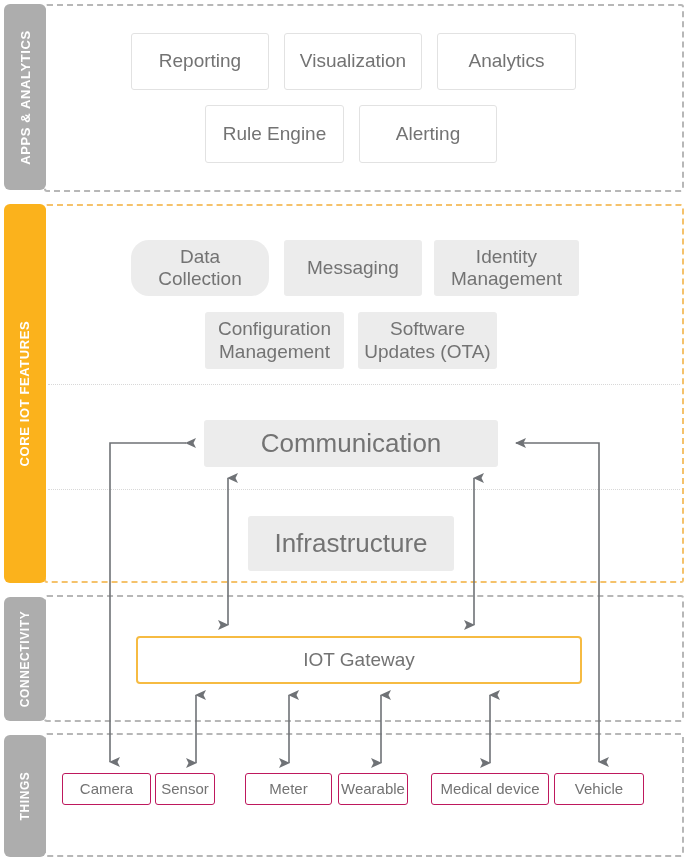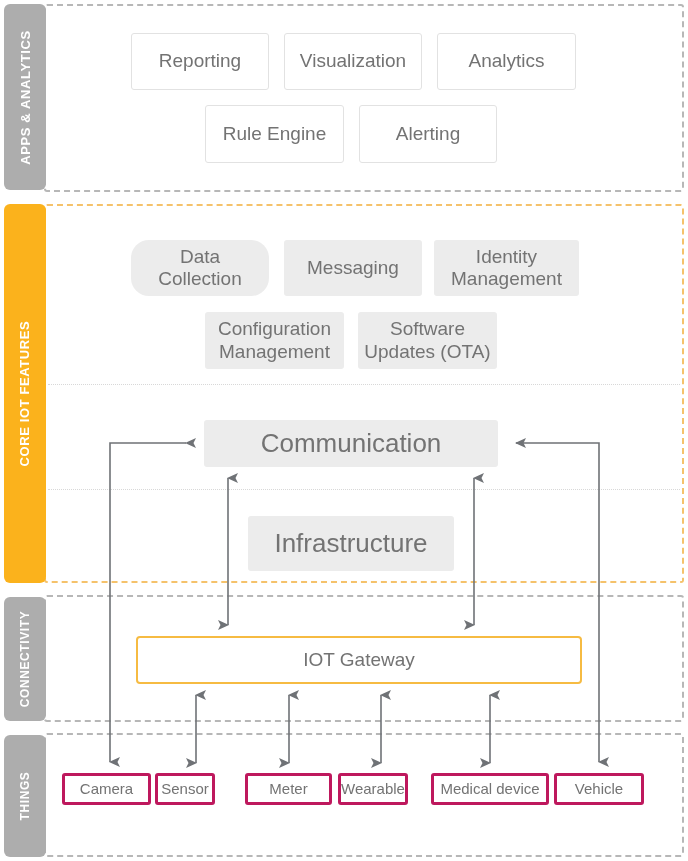--- a/index.html
+++ b/index.html
@@ -81,21 +81,21 @@
     font-size: 26px;
   }
   .node.gateway {
     background: #ffffff;
     border: 2px solid #f6bb42;
     border-radius: 4px;
     font-size: 19px;
   }
   .node.thing {
     background: #ffffff;
-    border: 3px solid #be185d;
+    border: 1px solid #be185d;
     font-size: 15px;
     border-radius: 3px;
   }
 
   
   .inner-sep {
     position: absolute;
     border-top: 1px dotted #d8d8d8;
     height: 0;
   }

